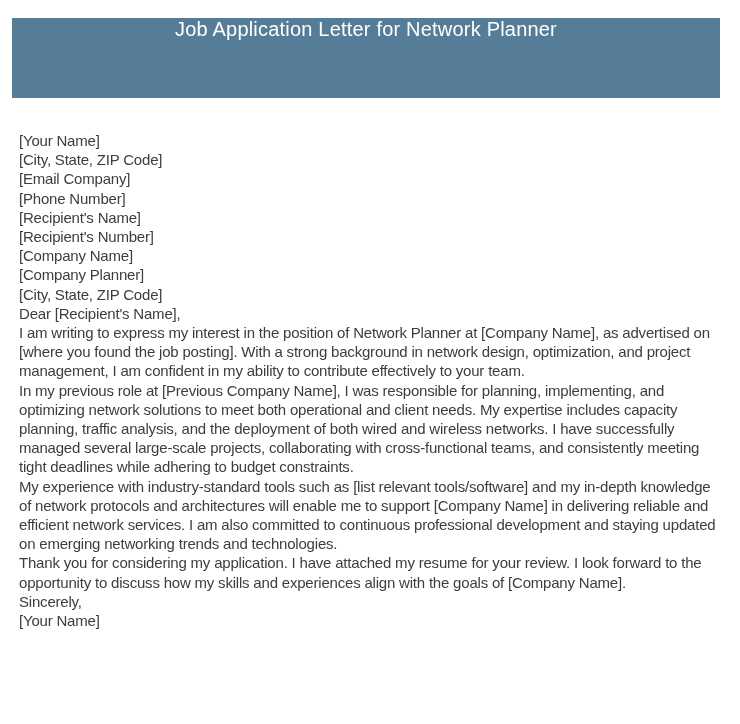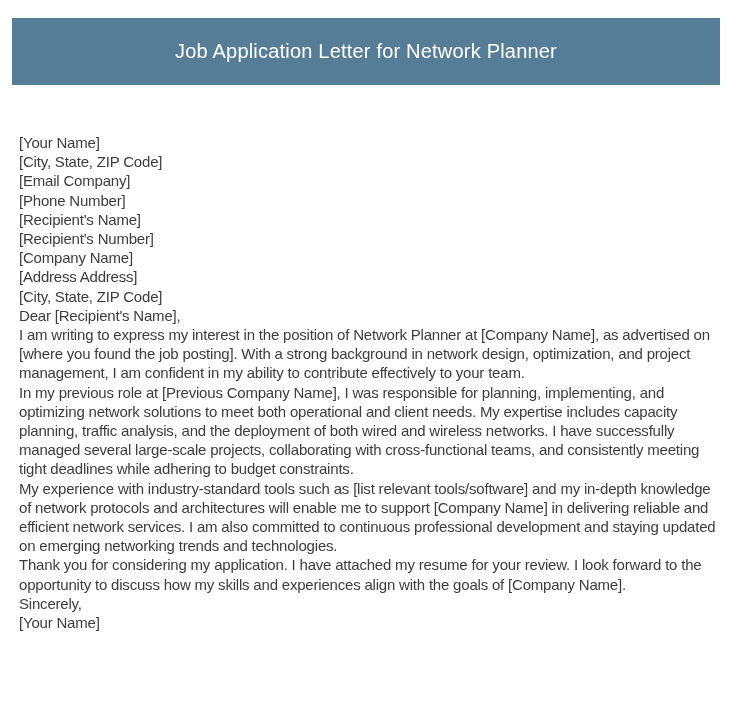--- a/index.html
+++ b/index.html
@@ -9,36 +9,36 @@
     width: 740px;
     height: 724px;
     overflow: hidden;
   }
   body {
     font-family: "Liberation Sans", "DejaVu Sans", sans-serif;
     color: #3d3d3d;
   }
   .title-banner {
     margin: 18px 20px 0 12px;
-    height: 67px;
+    height: 80px;
     background: #557d98;
     display: flex;
-    align-items: center;
+    align-items: flex-start;
     justify-content: center;
   }
   .title-banner h1 {
     margin: 0;
     color: #ffffff;
     font-size: 20px;
     font-weight: 500;
     letter-spacing: 0.2px;
     font-family: "Liberation Sans", "DejaVu Sans", sans-serif;
   }
   .letter {
-    margin-top: 48px;
+    margin-top: 33px;
     padding: 0 20px 0 19px;
     font-size: 15px;
     line-height: 19.2px;
     letter-spacing: -0.2px;
     color: #3d3d3d;
   }
   .letter .line,
   .letter p {
     margin: 0;
     padding: 0;
@@ -53,21 +53,21 @@
 
 <div class="letter">
   <div class="line">[Your Name]</div>
   <div class="line">[City, State, ZIP Code]</div>
   <div class="line">[Email Company]</div>
   <div class="line">[Phone Number]</div>
 
   <div class="line">[Recipient's Name]</div>
   <div class="line">[Recipient's Number]</div>
   <div class="line">[Company Name]</div>
-  <div class="line">[Address Address]</div>
+  <div class="line">[Company Planner]</div>
   <div class="line">[City, State, ZIP Code]</div>
 
   <div class="line">Dear [Recipient's Name],</div>
 
   <p>I am writing to express my interest in the position of Network Planner at [Company Name], as advertised on [where you found the job posting]. With a strong background in network design, optimization, and project management, I am confident in my ability to contribute effectively to your team.</p>
   <p>In my previous role at [Previous Company Name], I was responsible for planning, implementing, and optimizing network solutions to meet both operational and client needs. My expertise includes capacity planning, traffic analysis, and the deployment of both wired and wireless networks. I have successfully managed several large-scale projects, collaborating with cross-functional teams, and consistently meeting tight deadlines while adhering to budget constraints.</p>
   <p>My experience with industry-standard tools such as [list relevant tools/software] and my in-depth knowledge of network protocols and architectures will enable me to support [Company Name] in delivering reliable and efficient network services. I am also committed to continuous professional development and staying updated on emerging networking trends and technologies.</p>
   <p>Thank you for considering my application. I have attached my resume for your review. I look forward to the opportunity to discuss how my skills and experiences align with the goals of [Company Name].</p>
 
   <div class="line">Sincerely,</div>

